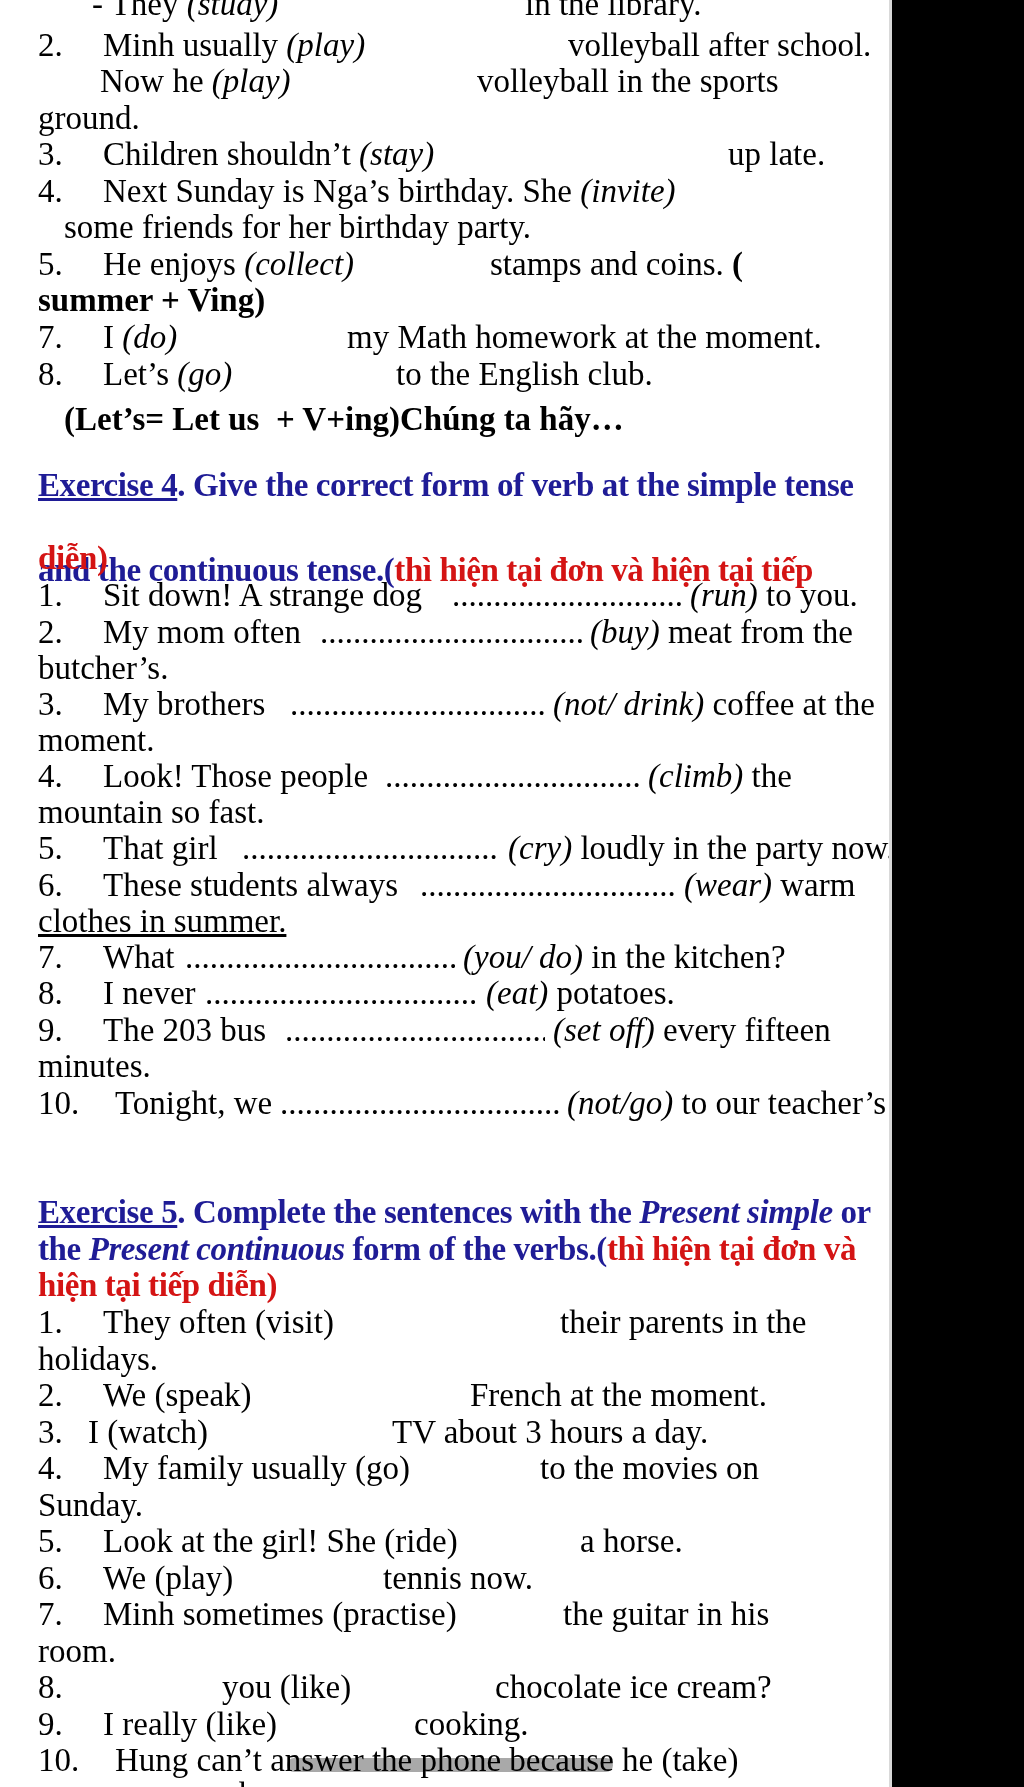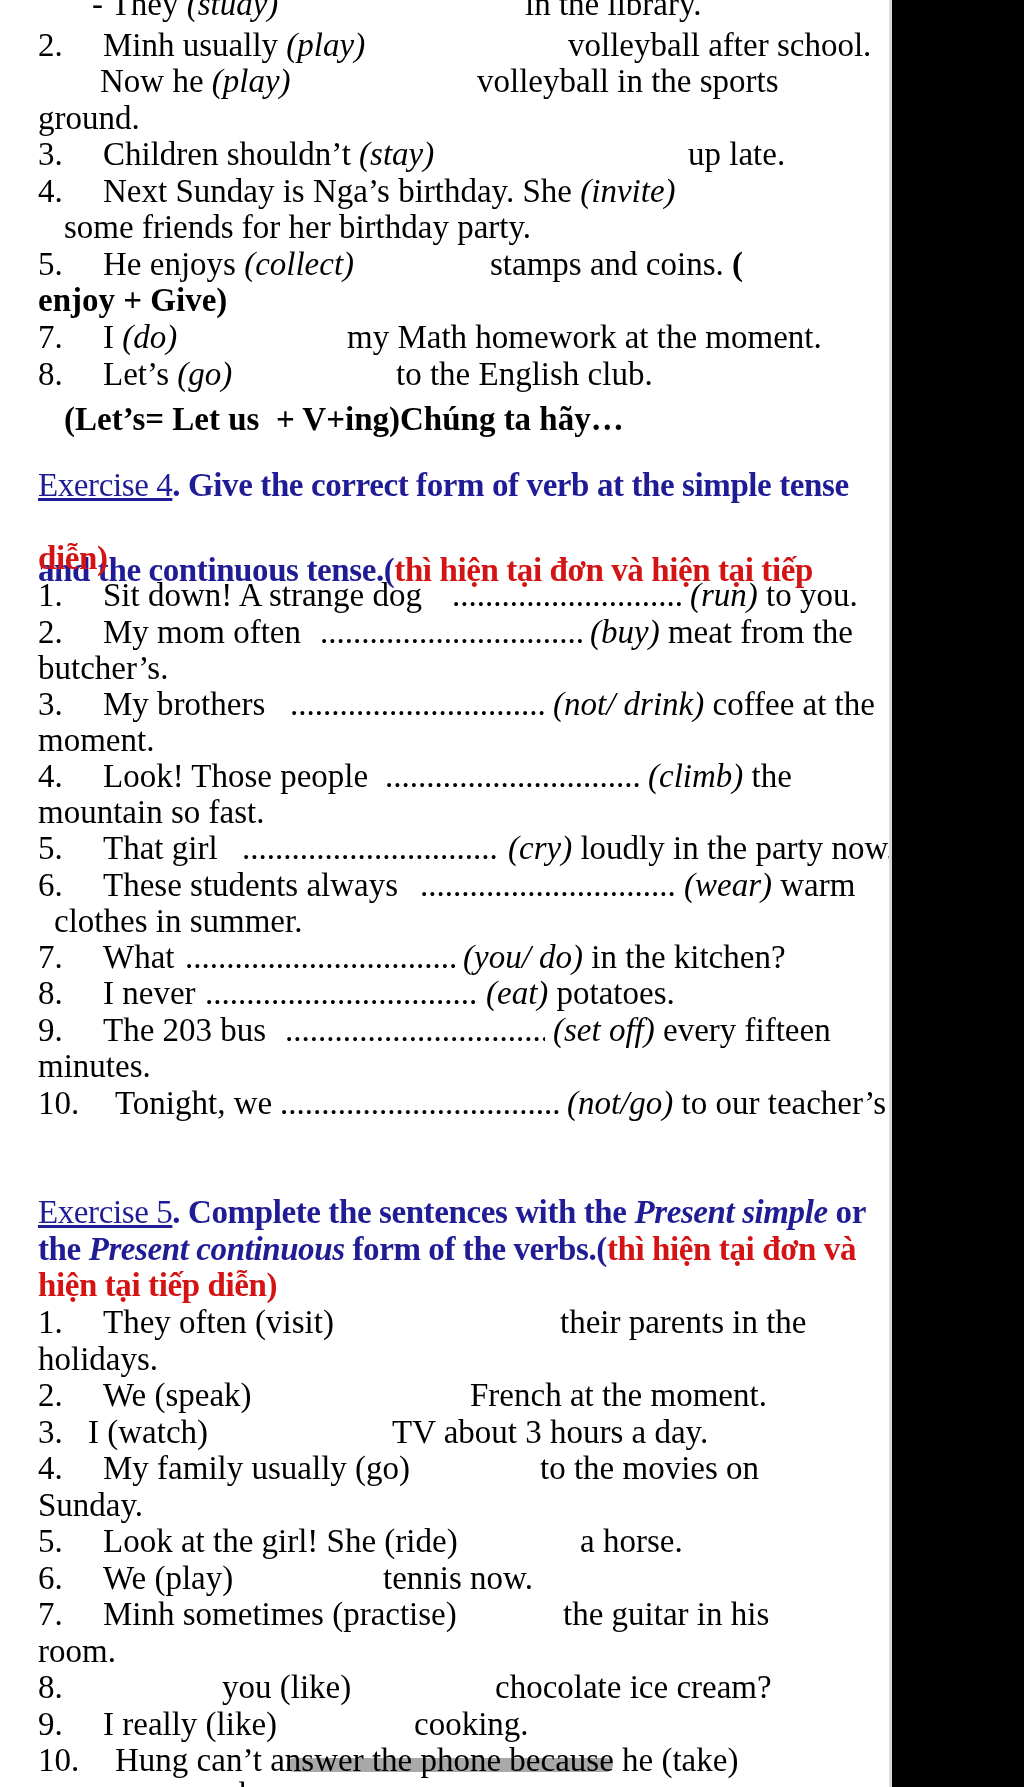--- a/index.html
+++ b/index.html
@@ -16,21 +16,21 @@
     line-height:38px;font-size:33px;white-space:pre;
   }
   .line.heading{letter-spacing:-0.4px;}
   .run{white-space:pre;}
   .run.abs{position:absolute;top:0;}
   .run.clip{overflow:hidden;height:38px;}
   .r{font-style:normal;font-weight:400;}
   .i{font-style:italic;}
   .b{font-weight:700;}
   .bu{font-weight:700;color:var(--blue,#1f1c96);}
-  .buu{font-weight:400;color:var(--blue,#1f1c96);text-decoration:underline;}
+  .buu{font-weight:700;color:var(--blue,#1f1c96);text-decoration:underline;}
   .bui{font-weight:700;font-style:italic;color:var(--blue,#1f1c96);}
   .rb{font-weight:700;color:var(--red,#d41414);}
   #scroll-thumb{
     position:absolute;z-index:0;
     background:var(--thumb,#a9a9a9);
     border-radius:8px;
   }
   #letterbox{
     position:absolute;top:0;right:0;height:100%;z-index:3;
     background:var(--band,#000000);
@@ -40,41 +40,41 @@
 </style>
 </head>
 <body style="background: rgb(255, 255, 255);">
 
 <div id="scroll-thumb" style="left: 287px; top: 1758px; width: 326px; height: 14px;"></div>
 <div id="doc">
     <div class="line" style="top: -15px; padding-left: 92px;"><span class="run"><span class="r">- They </span><span class="i">(study)</span></span><span class="run abs" style="left: 525px;"><span class="r">in the library.</span></span></div>
     <div class="line" style="top: 26px; padding-left: 38px;"><span class="run"><span class="r">2.</span></span><span class="run abs" style="left: 103px;"><span class="r">Minh usually </span><span class="i">(play)</span></span><span class="run abs" style="left: 568px;"><span class="r">volleyball after school.</span></span></div>
     <div class="line" style="top: 62px; padding-left: 100px;"><span class="run"><span class="r">Now he </span><span class="i">(play)</span></span><span class="run abs" style="left: 477px;"><span class="r">volleyball in the sports</span></span></div>
     <div class="line" style="top: 99px; padding-left: 38px;"><span class="run"><span class="r">ground.</span></span></div>
-    <div class="line" style="top: 135px; padding-left: 38px;"><span class="run"><span class="r">3.</span></span><span class="run abs" style="left: 103px;"><span class="r">Children shouldn’t </span><span class="i">(stay)</span></span><span class="run abs" style="left: 688px;"><span class="r">up late.</span></span></div>
+    <div class="line" style="top: 135px; padding-left: 38px;"><span class="run"><span class="r">3.</span></span><span class="run abs" style="left: 103px;"><span class="r">Children shouldn’t </span><span class="i">(stay)</span></span><span class="run abs" style="left: 728px;"><span class="r">up late.</span></span></div>
     <div class="line" style="top: 172px; padding-left: 38px;"><span class="run"><span class="r">4.</span></span><span class="run abs" style="left: 103px;"><span class="r">Next Sunday is Nga’s birthday. She </span><span class="i">(invite)</span></span></div>
     <div class="line" style="top: 208px; padding-left: 64px;"><span class="run"><span class="r">some friends for her birthday party.</span></span></div>
     <div class="line" style="top: 245px; padding-left: 38px;"><span class="run"><span class="r">5.</span></span><span class="run abs" style="left: 103px;"><span class="r">He enjoys </span><span class="i">(collect)</span></span><span class="run abs" style="left: 490px;"><span class="r">stamps and coins. </span><span class="b">(</span></span></div>
-    <div class="line" style="top: 281px; padding-left: 38px;"><span class="run"><span class="b">enjoy + Give)</span></span></div>
+    <div class="line" style="top: 281px; padding-left: 38px;"><span class="run"><span class="b">summer + Ving)</span></span></div>
     <div class="line" style="top: 318px; padding-left: 38px;"><span class="run"><span class="r">7.</span></span><span class="run abs" style="left: 103px;"><span class="r">I </span><span class="i">(do)</span></span><span class="run abs" style="left: 347px;"><span class="r">my Math homework at the moment.</span></span></div>
     <div class="line" style="top: 355px; padding-left: 38px;"><span class="run"><span class="r">8.</span></span><span class="run abs" style="left: 103px;"><span class="r">Let’s </span><span class="i">(go)</span></span><span class="run abs" style="left: 396px;"><span class="r">to the English club.</span></span></div>
     <div class="line" style="top: 400px; padding-left: 64px;"><span class="run"><span class="b">(Let’s= Let us  + V+ing)Chúng ta hãy…</span></span></div>
     <div class="line heading" style="top: 466px; padding-left: 38px;"><span class="run"><span class="buu">Exercise 4</span><span class="bu">. Give the correct form of verb at the simple tense</span></span></div>
     <div class="line heading" style="top: 503px; padding-left: 38px; margin-top: 48px;"><span class="run"><span class="bu">and the continuous tense.(</span><span class="rb">thì hiện tại đơn và hiện tại tiếp</span></span></div>
     <div class="line heading" style="top: 539px; padding-left: 38px;"><span class="run"><span class="rb">diễn)</span></span></div>
     <div class="line" style="top: 576px; padding-left: 38px;"><span class="run"><span class="r">1.</span></span><span class="run abs" style="left: 103px;"><span class="r">Sit down! A strange dog </span></span><span class="run abs clip" style="left: 452px; width: 230px;"><span class="r">............................................................</span></span><span class="run abs" style="left: 690px;"><span class="i">(run)</span><span class="r"> to you.</span></span></div>
     <div class="line" style="top: 613px; padding-left: 38px;"><span class="run"><span class="r">2.</span></span><span class="run abs" style="left: 103px;"><span class="r">My mom often </span></span><span class="run abs clip" style="left: 320px; width: 262px;"><span class="r">............................................................</span></span><span class="run abs" style="left: 590px;"><span class="i">(buy)</span><span class="r"> meat from the</span></span></div>
     <div class="line" style="top: 649px; padding-left: 38px;"><span class="run"><span class="r">butcher’s.</span></span></div>
     <div class="line" style="top: 685px; padding-left: 38px;"><span class="run"><span class="r">3.</span></span><span class="run abs" style="left: 103px;"><span class="r">My brothers </span></span><span class="run abs clip" style="left: 290px; width: 255px;"><span class="r">............................................................</span></span><span class="run abs" style="left: 553px;"><span class="i">(not/ drink)</span><span class="r"> coffee at the</span></span></div>
     <div class="line" style="top: 721px; padding-left: 38px;"><span class="run"><span class="r">moment.</span></span></div>
     <div class="line" style="top: 757px; padding-left: 38px;"><span class="run"><span class="r">4.</span></span><span class="run abs" style="left: 103px;"><span class="r">Look! Those people </span></span><span class="run abs clip" style="left: 385px; width: 255px;"><span class="r">............................................................</span></span><span class="run abs" style="left: 648px;"><span class="i">(climb)</span><span class="r"> the</span></span></div>
     <div class="line" style="top: 793px; padding-left: 38px;"><span class="run"><span class="r">mountain so fast.</span></span></div>
     <div class="line" style="top: 829px; padding-left: 38px;"><span class="run"><span class="r">5.</span></span><span class="run abs" style="left: 103px;"><span class="r">That girl </span></span><span class="run abs clip" style="left: 242px; width: 258px;"><span class="r">............................................................</span></span><span class="run abs" style="left: 508px;"><span class="i">(cry)</span><span class="r"> loudly in the party now.</span></span></div>
     <div class="line" style="top: 866px; padding-left: 38px;"><span class="run"><span class="r">6.</span></span><span class="run abs" style="left: 103px;"><span class="r">These students always </span></span><span class="run abs clip" style="left: 420px; width: 256px;"><span class="r">............................................................</span></span><span class="run abs" style="left: 684px;"><span class="i">(wear)</span><span class="r"> warm</span></span></div>
-    <div class="line" style="top: 902px; padding-left: 54px;"><span class="run"><span class="r">clothes in summer.</span></span></div>
+    <div class="line" style="top: 902px; padding-left: 38px; text-decoration: underline;"><span class="run"><span class="r">clothes in summer.</span></span></div>
     <div class="line" style="top: 938px; padding-left: 38px;"><span class="run"><span class="r">7.</span></span><span class="run abs" style="left: 103px;"><span class="r">What </span></span><span class="run abs clip" style="left: 185px; width: 270px;"><span class="r">............................................................</span></span><span class="run abs" style="left: 463px;"><span class="i">(you/ do)</span><span class="r"> in the kitchen?</span></span></div>
     <div class="line" style="top: 974px; padding-left: 38px;"><span class="run"><span class="r">8.</span></span><span class="run abs" style="left: 103px;"><span class="r">I never </span></span><span class="run abs clip" style="left: 205px; width: 273px;"><span class="r">............................................................</span></span><span class="run abs" style="left: 486px;"><span class="i">(eat)</span><span class="r"> potatoes.</span></span></div>
     <div class="line" style="top: 1011px; padding-left: 38px;"><span class="run"><span class="r">9.</span></span><span class="run abs" style="left: 103px;"><span class="r">The 203 bus </span></span><span class="run abs clip" style="left: 285px; width: 260px;"><span class="r">............................................................</span></span><span class="run abs" style="left: 553px;"><span class="i">(set off)</span><span class="r"> every fifteen</span></span></div>
     <div class="line" style="top: 1047px; padding-left: 38px;"><span class="run"><span class="r">minutes.</span></span></div>
     <div class="line" style="top: 1084px; padding-left: 38px;"><span class="run"><span class="r">10.</span></span><span class="run abs" style="left: 115px;"><span class="r">Tonight, we </span></span><span class="run abs clip" style="left: 280px; width: 279px;"><span class="r">............................................................</span></span><span class="run abs" style="left: 567px;"><span class="i">(not/go)</span><span class="r"> to our teacher’s</span></span></div>
     <div class="line heading" style="top: 1193px; padding-left: 38px;"><span class="run"><span class="buu">Exercise 5</span><span class="bu">. Complete the sentences with the </span><span class="bui">Present simple</span><span class="bu"> or</span></span></div>
     <div class="line heading" style="top: 1230px; padding-left: 38px;"><span class="run"><span class="bu">the </span><span class="bui">Present continuous</span><span class="bu"> form of the verbs.(</span><span class="rb">thì hiện tại đơn và</span></span></div>
     <div class="line heading" style="top: 1266px; padding-left: 38px;"><span class="run"><span class="rb">hiện tại tiếp diễn)</span></span></div>
     <div class="line" style="top: 1303px; padding-left: 38px;"><span class="run"><span class="r">1.</span></span><span class="run abs" style="left: 103px;"><span class="r">They often (visit)</span></span><span class="run abs" style="left: 560px;"><span class="r">their parents in the</span></span></div>
     <div class="line" style="top: 1340px; padding-left: 38px;"><span class="run"><span class="r">holidays.</span></span></div>

